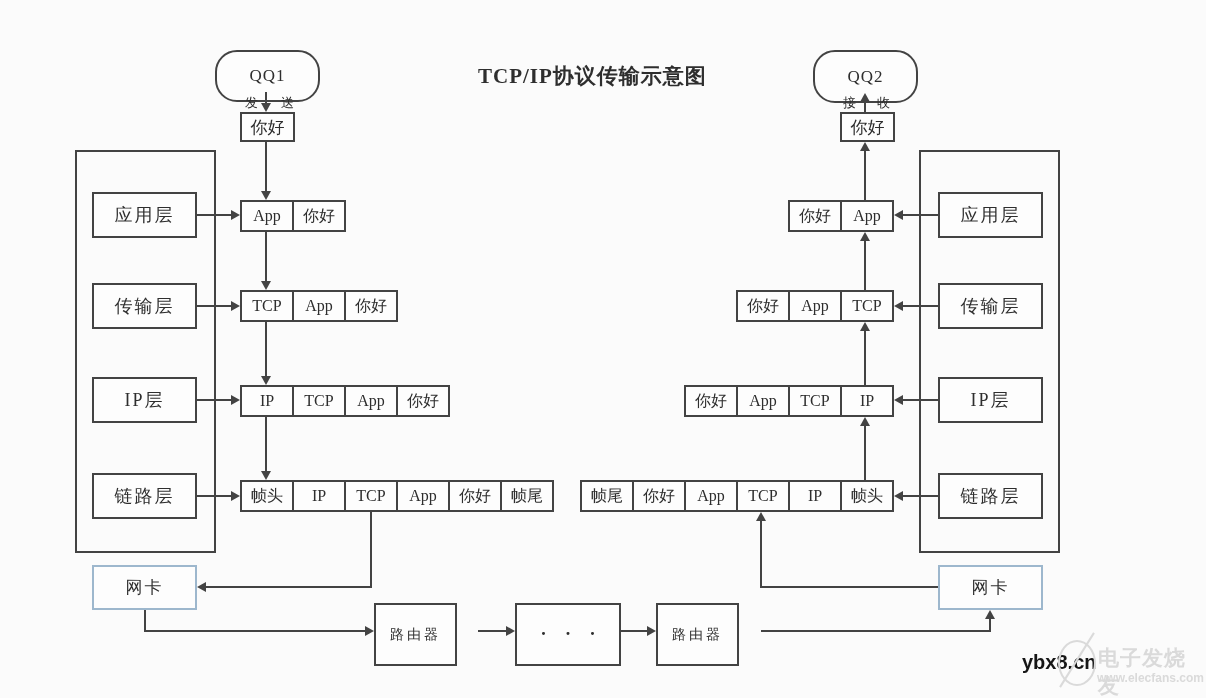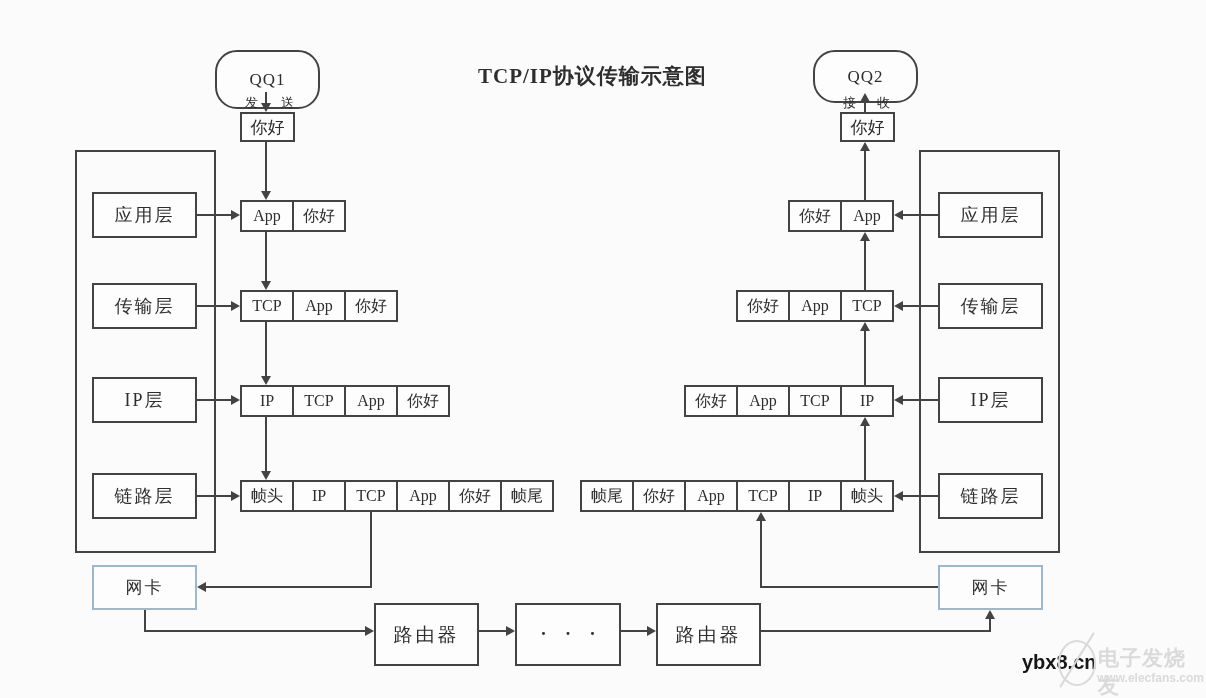--- a/index.html
+++ b/index.html
@@ -28,34 +28,34 @@
   .cell:first-child{margin-left:0;}
   .hline{position:absolute;height:2px;background:var(--line);}
   .vline{position:absolute;width:2px;background:var(--line);}
   .ah{position:absolute;width:0;height:0;}
   .ah.down{border-left:5px solid transparent;border-right:5px solid transparent;border-top:9px solid var(--line);}
   .ah.up{border-left:5px solid transparent;border-right:5px solid transparent;border-bottom:9px solid var(--line);}
   .ah.right{border-top:5px solid transparent;border-bottom:5px solid transparent;border-left:9px solid var(--line);}
   .ah.left{border-top:5px solid transparent;border-bottom:5px solid transparent;border-right:9px solid var(--line);}
   .small-label{position:absolute;font-size:13px;color:#2e2e2e;}
   .title{position:absolute;font-size:21px;font-weight:bold;letter-spacing:1px;}
-  .routerbox{width:105px;height:63px;font-size:19px;letter-spacing:3px;}
+  .routerbox{width:83px;height:63px;font-size:14px;letter-spacing:3px;}
   .dotsbox{width:106px;height:63px;font-size:18px;font-weight:bold;letter-spacing:7px;padding-left:7px;}
   .wm-site{position:absolute;font-family:"Liberation Sans","DejaVu Sans",sans-serif;font-weight:bold;font-size:20px;color:var(--brand);}
   .wm-circle{position:absolute;box-sizing:border-box;width:38px;height:46px;border:2px solid var(--watermark);border-radius:50%;background:transparent;}
   .wm-diag{position:absolute;width:2px;height:64px;background:var(--watermark);transform:rotate(32deg);}
   .wm-brand{position:absolute;font-size:21px;font-weight:bold;letter-spacing:1px;color:var(--watermark);}
   .wm-url{position:absolute;font-family:"Liberation Sans","DejaVu Sans",sans-serif;font-size:12px;font-weight:bold;color:var(--watermark);text-align:right;}
 </style>
 </head>
 <body style="--line: #434343; --nic-border: #9db7cd; --watermark: #dadada; --brand: #161616;">
 
 <div class="title" style="left:478px;top:62px;">TCP/IP协议传输示意图</div>
 
-<div class="box ellipse" style="left:215px;top:50px;width:105px;height:59px;">
+<div class="box ellipse" style="left:215px;top:50px;width:105px;height:52px;">
     <span>QQ1</span>
   </div>
 <div class="box ellipse" style="left:813px;top:50px;width:105px;height:53px;">
     <span>QQ2</span>
   </div>
 
 <div class="vline" style="left:265px;top:92px;height:12px;"></div>
 <div class="ah down" style="left:261px;top:103px;"></div>
 <div class="small-label" style="left:245px;top:94px;">发</div>
 <div class="small-label" style="left:281px;top:94px;">送</div>

